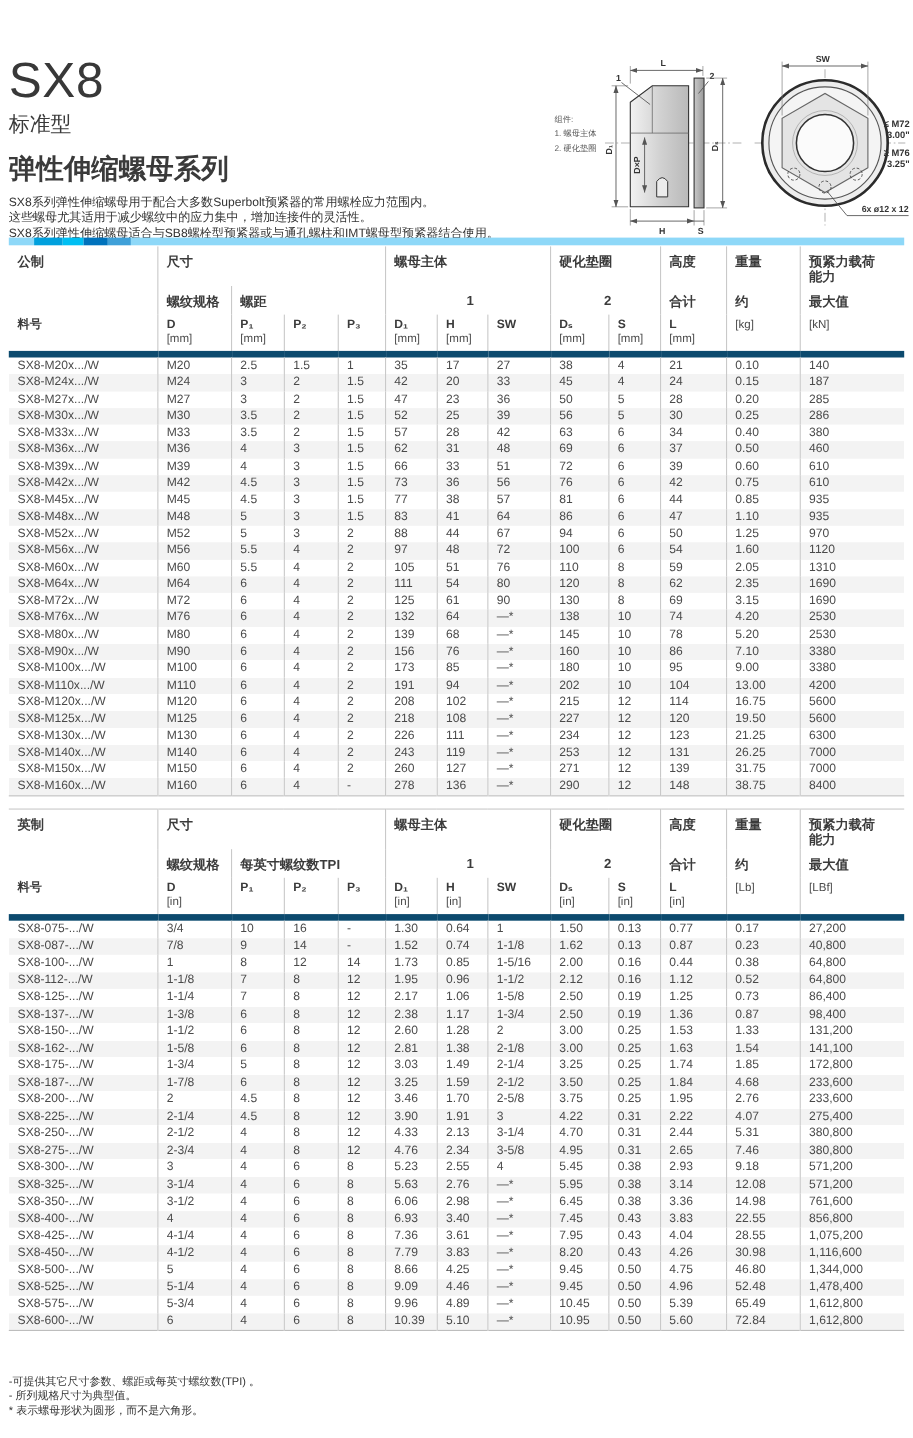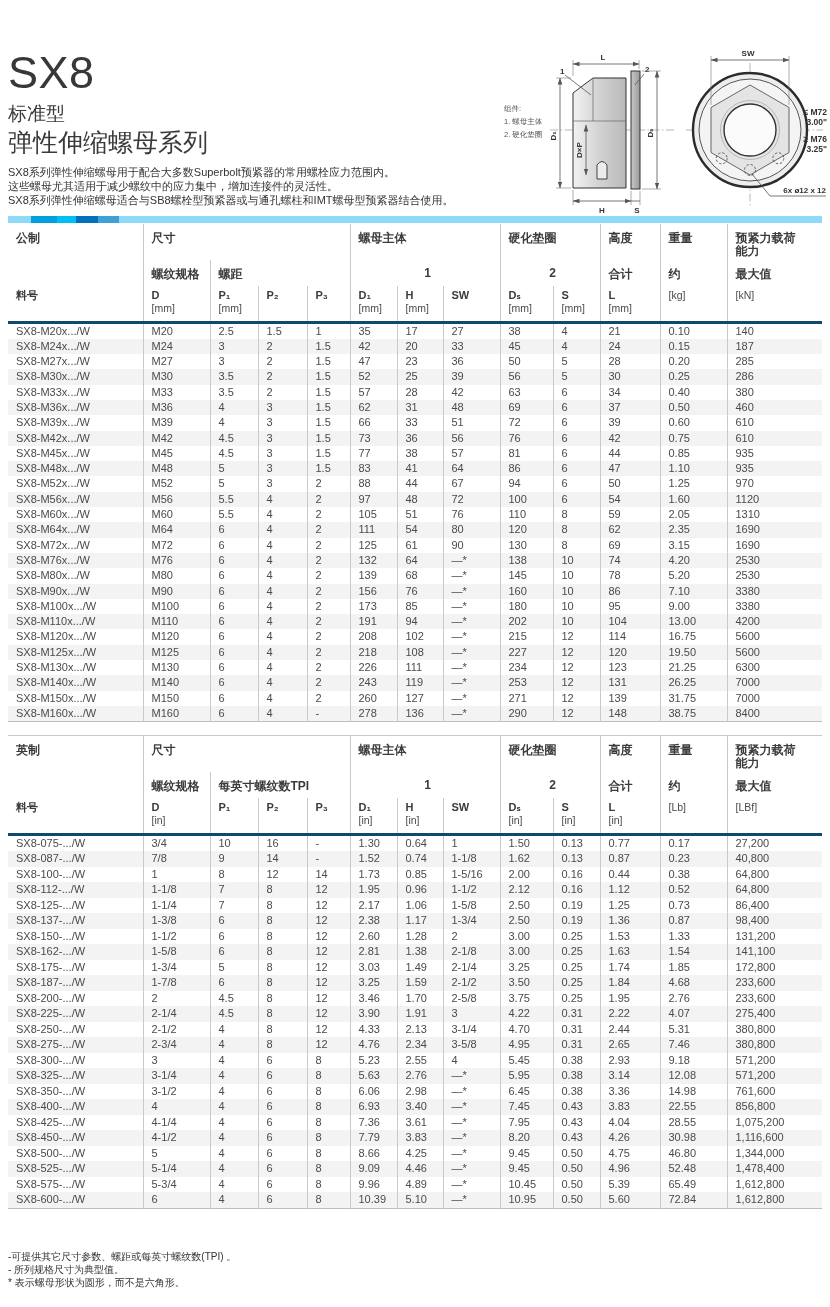--- a/index.html
+++ b/index.html
@@ -5,42 +5,42 @@
   * { box-sizing: border-box; }
   html,body { margin:0; padding:0; background:#fff; }
   .page {
     position:relative; width:830px; height:1307px; background:#ffffff;
     font-family:"Liberation Sans","DejaVu Sans",sans-serif; color:#3d3d3d; overflow:hidden;
   }
   
   .hdr { position:absolute; left:8px; top:50px; width:480px; }
   .title { font-size:45px; font-weight:400; line-height:46px; color:#383838; letter-spacing:0.5px; }
   .sub1 { font-size:19px; line-height:22px; margin-top:7px; color:#3a3a3a; }
-  .sub2 { font-size:25px; line-height:28px; margin-top:3px; color:#3a3a3a; }
+  .sub2 { font-size:25px; line-height:28px; margin-top:15px; color:#3a3a3a;font-weight:bold; }
   .desc { margin-top:9px; font-size:11px; line-height:14px; color:#333; }
   
   .drawing { position:absolute; left:498px; top:33px; width:330px; height:185px; }
   .cl { stroke:#999; stroke-width:0.7; fill:none; stroke-dasharray:8 2.5 1.5 2.5; }
   .dim { stroke:#555; stroke-width:0.8; fill:none; }
   .ext { stroke:#777; stroke-width:0.6; fill:none; }
   .dimtxt { font-size:8px; font-weight:bold; fill:#333; }
   .smalltxt { font-size:7.5px; fill:#555; }
   .notetxt { font-size:8.5px; font-weight:bold; fill:#333; }
   
   .accent-bar { position:absolute; left:8px; top:216px; width:814px; height:7px; display:flex; }
   
   .tbl { position:absolute; left:8px; border-collapse:collapse; table-layout:fixed; width:814px;
          font-size:11px; color:#4a4a4a; border-bottom:1px solid #bdbdbd; }
   .tbl-metric { top:224px; }
   .tbl-imperial { top:735px; border-top:1px solid #c9c9c9; }
   .tbl th, .tbl td { border-right:1px solid #c9c9c9; text-align:left; vertical-align:top;
                      padding:2px 3px 2px 8px; overflow:hidden; white-space:nowrap; }
   .tbl th:last-child, .tbl td:last-child { border-right:none; }
   .tbl thead th { font-weight:bold; color:#3b3b3b; background:#fff; }
-  .tbl thead tr:last-child th { border-bottom:3px solid #0c4a6e; }
+  .tbl thead tr:last-child th { border-bottom:6px solid #0c4a6e; }
   .hr1 th { height:30px; font-size:12px; padding-top:8px; white-space:normal; line-height:13px; }
   .hr2 th { height:26px; font-size:12px; padding-top:6px; }
   .hr3 th { height:36px; padding-top:3px; }
   .ctr { text-align:center !important; }
   .narrow { max-width:70px; }
   .lbl { font-size:11px; font-weight:bold; line-height:13px; }
   .u   { font-size:10.5px; font-weight:normal; color:#4a4a4a; line-height:13px; }
   .tbl tbody tr:nth-child(even) { background:#f3f3f3; }
   .tbl-metric tbody td   { line-height:11.3px; padding-top:2px; padding-bottom:2px; }
   .tbl-imperial tbody td { line-height:11.5px; padding-top:2px; padding-bottom:2px; }

